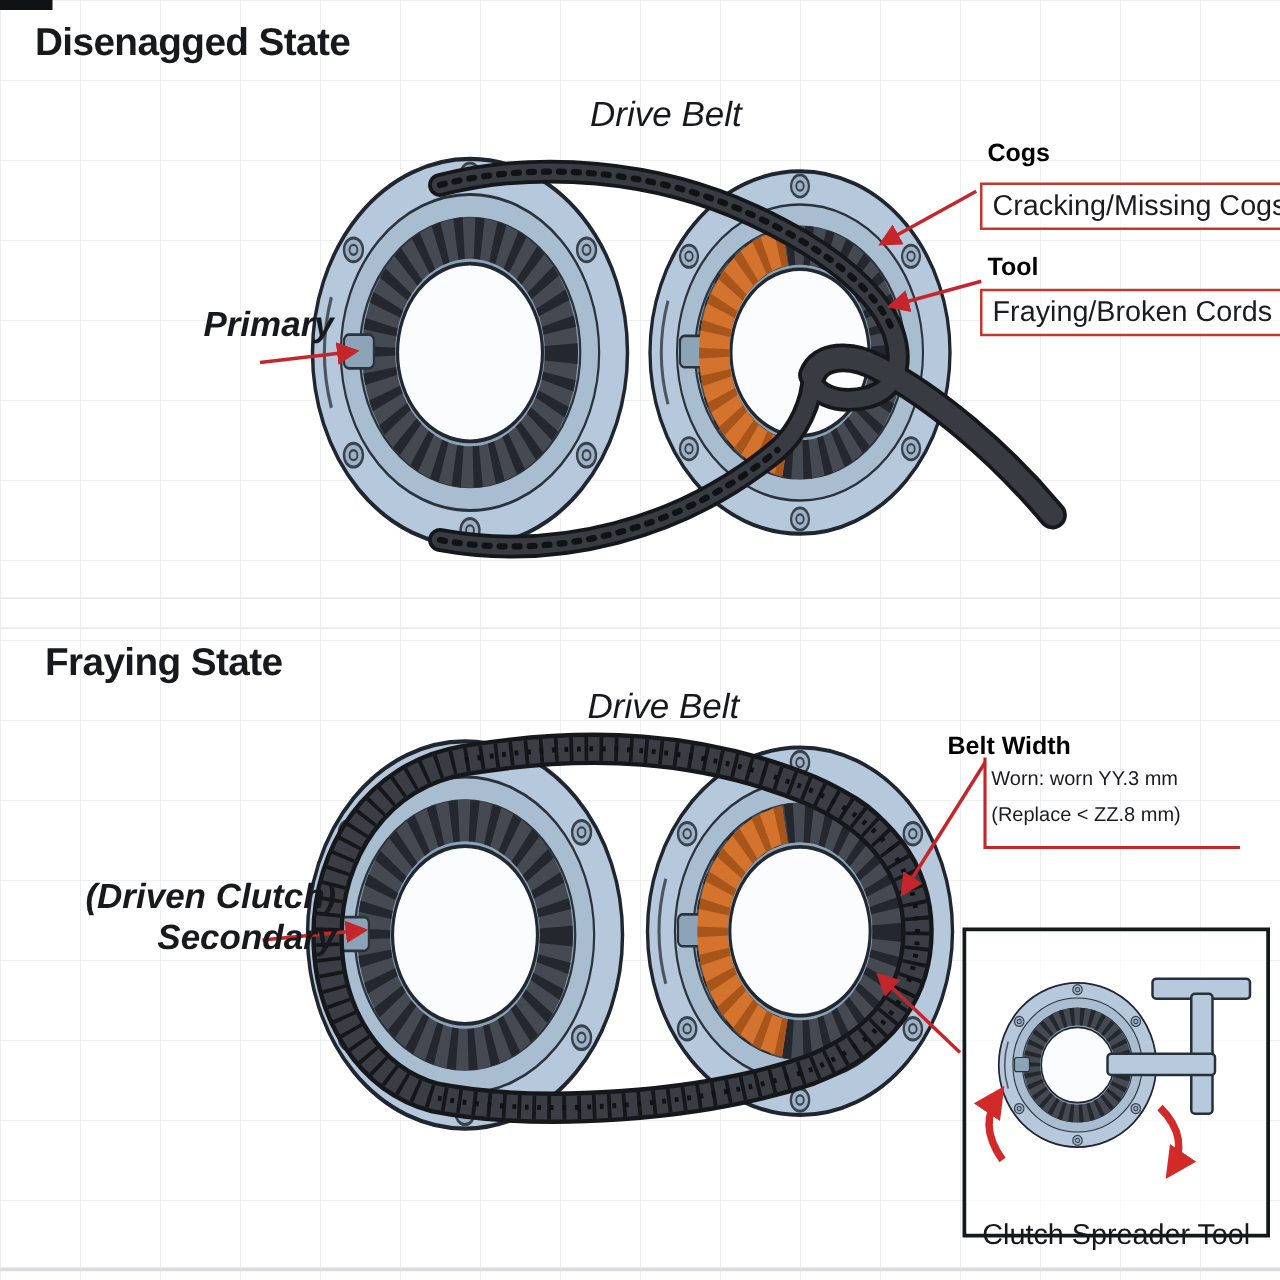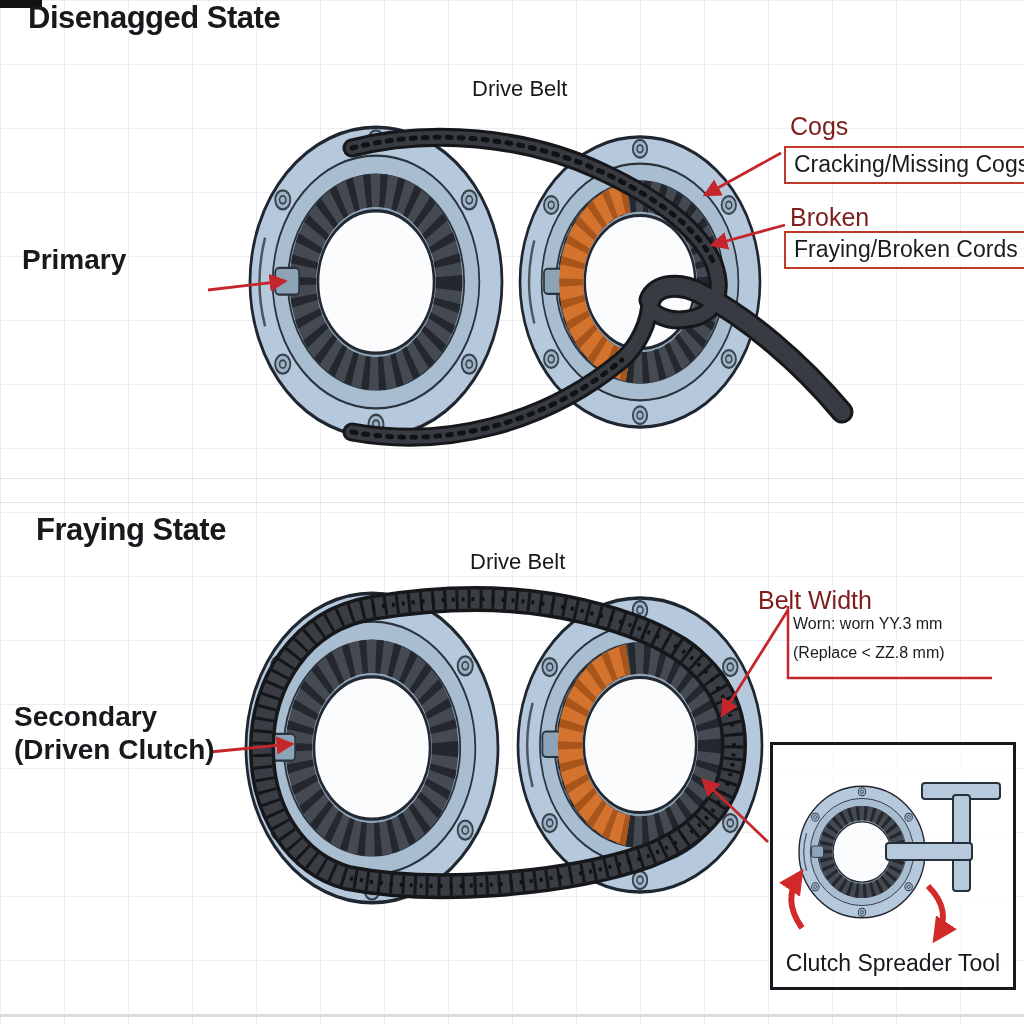--- a/index.html
+++ b/index.html
@@ -9,37 +9,37 @@
     background-color:#ffffff;
     background-image:
       linear-gradient(#eceef2 1px, transparent 1px),
       linear-gradient(90deg, #eceef2 1px, transparent 1px);
     background-size:64px 64px;
     color:#14161a;
   }
   .abs{position:absolute;}
   #art{position:absolute;left:0;top:0;width:1024px;height:1024px;}
   .section-title{font-size:31px;font-weight:bold;letter-spacing:-0.5px;color:#17191d;}
-  .mid-label{font-size:22px;color:#17191d;}
-  .head-label{font-size:25px;font-weight:normal;color:#7f1d1d;}
+  .mid-label{font-size:28px;color:#17191d;font-style:italic;}
+  .head-label{font-size:20px;font-weight:bold;color:#000000;}
   .issue-box{
     border:2px solid #c0392b;padding:3px 8px 4px 8px;font-size:23px;color:#1a1c20;
     background:rgba(255,255,255,0.55);white-space:nowrap;
   }
-  .clutch-label{font-size:28px;font-weight:bold;text-align:left;line-height:1.18;color:#17191d;}
+  .clutch-label{font-size:28px;font-weight:bold;text-align:right;line-height:1.18;color:#17191d;font-style:italic;}
   .bw-line{font-size:16px;color:#1a1c20;white-space:nowrap;}
   .divider{position:absolute;left:0;width:1024px;height:1px;background:#e1e3e8;}
   .corner-mark{position:absolute;left:0;top:0;width:42px;height:8px;background:#101214;}
   .bottom-line{position:absolute;left:0;top:1014px;width:1024px;height:3px;background:#dadce1;}
   .inset-frame{
     position:absolute;left:770px;top:742px;width:246px;height:248px;
     border:3px solid #15181c;box-sizing:border-box;
   }
   .inset-caption{
-    position:absolute;left:772px;top:950px;width:242px;text-align:center;
+    position:absolute;left:772px;top:974px;width:242px;text-align:center;
     font-size:23px;color:#15181c;
   }
 </style>
 </head>
 <body>
 
 <svg id="art" viewBox="0 0 1024 1024" xmlns="http://www.w3.org/2000/svg">
   <defs>
     <marker id="arrow" viewBox="0 0 10 10" refX="8.5" refY="5" markerWidth="6.5" markerHeight="6.5" orient="auto-start-reverse">
       <path d="M0,0 L10,5 L0,10 z" fill="#c5262b"></path>
@@ -150,39 +150,39 @@
       </g>
     </g>
   </g>
 </svg>
 
 <div class="corner-mark"></div>
 <div class="divider" style="top:478px;"></div>
 <div class="divider" style="top:502px;"></div>
 <div class="bottom-line"></div>
 
-<div class="abs section-title" style="left:28px;top:0;">Disenagged State</div>
+<div class="abs section-title" style="left:28px;top:16px;">Disenagged State</div>
 <div class="abs mid-label" style="left:472px;top:76px;">Drive Belt</div>
 
 <div class="abs head-label" style="left:790px;top:112px;">Cogs</div>
 <div class="abs issue-box" style="left:784px;top:146px;">Cracking/Missing Cogs</div>
 
-<div class="abs head-label" style="left:790px;top:203px;">Broken</div>
+<div class="abs head-label" style="left:790px;top:203px;">Tool</div>
 <div class="abs issue-box" style="left:784px;top:231px;">Fraying/Broken Cords</div>
 
 <div class="abs clutch-label" style="left:22px;top:243px;width:245px;">
   <div>Primary</div>
 </div>
 
 <div class="abs section-title" style="left:36px;top:512px;">Fraying State</div>
 <div class="abs mid-label" style="left:470px;top:549px;">Drive Belt</div>
 
 <div class="abs head-label" style="left:758px;top:586px;">Belt Width</div>
 <div class="abs bw-line" style="left:793px;top:615px;">Worn: worn YY.3 mm</div>
 <div class="abs bw-line" style="left:793px;top:644px;text-align:center;">(Replace &lt; ZZ.8 mm)</div>
 
 <div class="abs clutch-label" style="left:14px;top:700px;width:255px;">
+  <div>(Driven Clutch)</div>
   <div>Secondary</div>
-  <div>(Driven Clutch)</div>
 </div>
 
 <div class="inset-frame"></div>
 <div class="inset-caption">Clutch Spreader Tool</div>
 
 </body></html>

